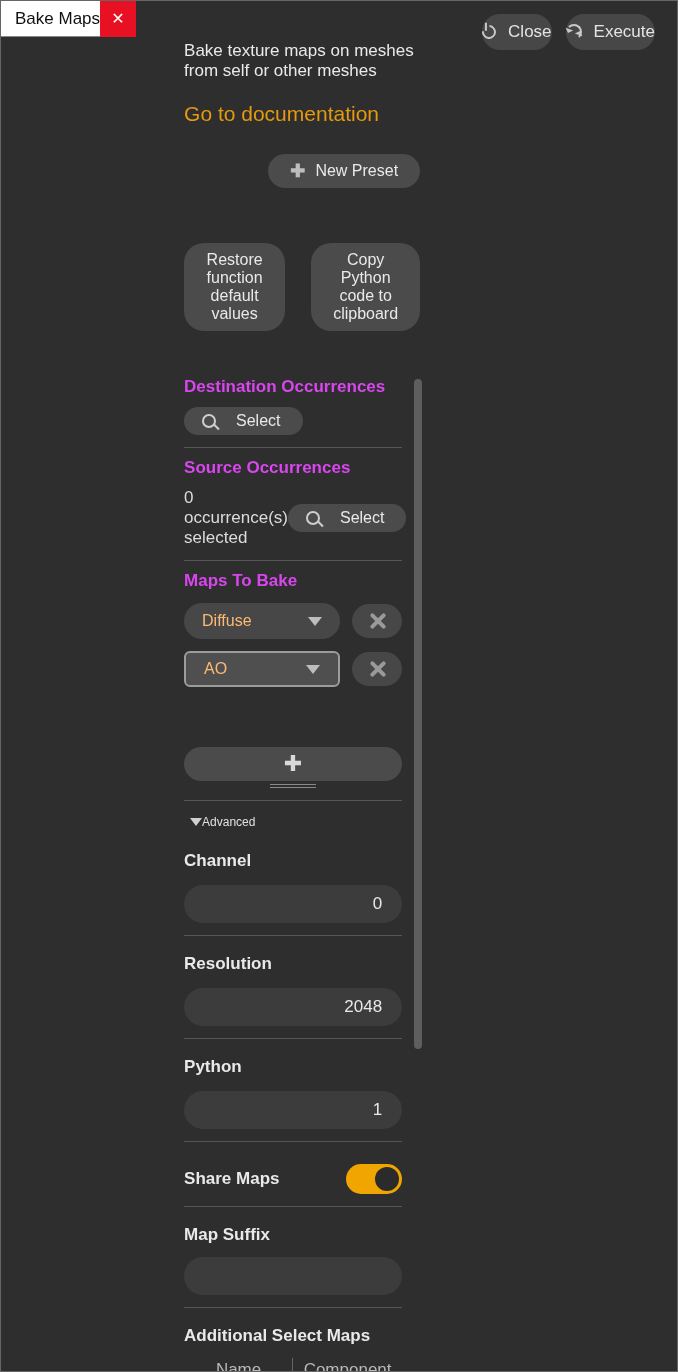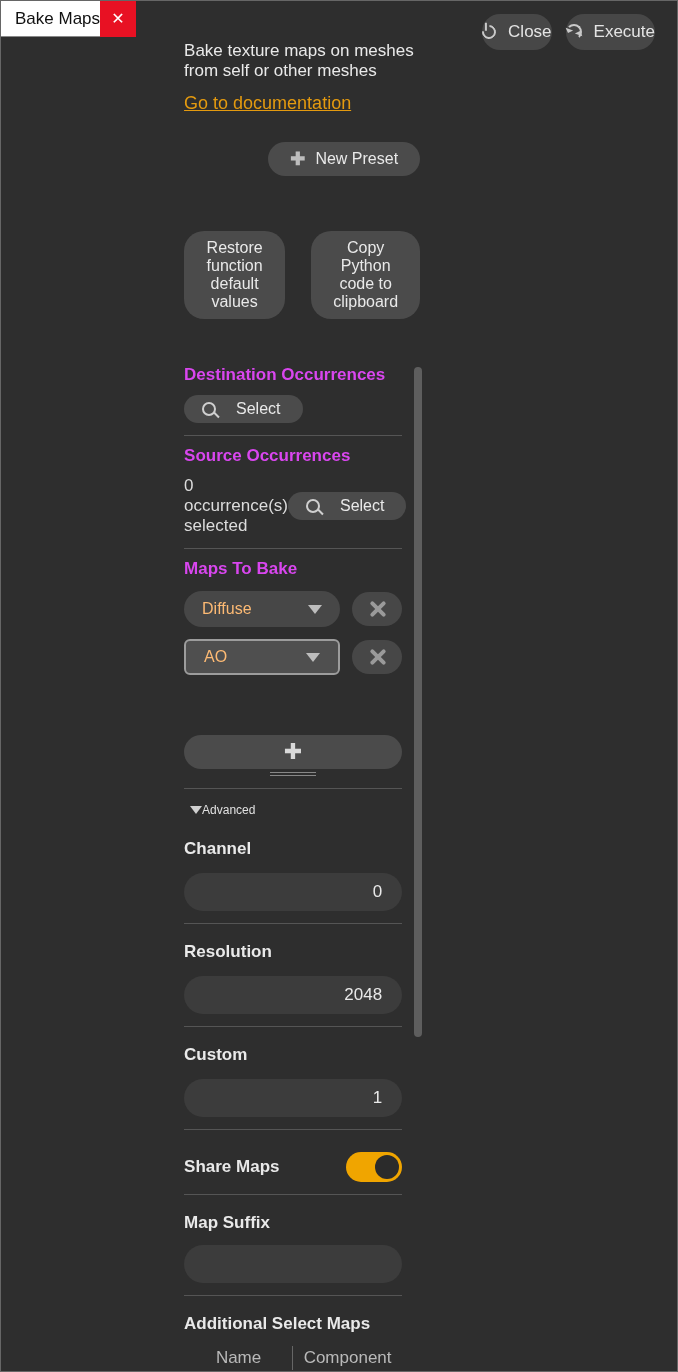--- a/index.html
+++ b/index.html
@@ -6,21 +6,21 @@
   html, body { width: 678px; height: 1372px; font-family: -apple-system, "Segoe UI", Arial, sans-serif; background:#fff; }
   .window { width:678px; height:1372px; border:1px solid #666; background:#2e2e2e; position:relative; display:flex; flex-direction:row;}
   
   .titlebar { height:36px; background:#ffffff; display:flex; align-items:center; justify-content:space-between; border-bottom:1px solid #888;}
   .titlebar .title { color:#111; font-size:17px; padding-left:14px; }
   .titlebar .close { width:36px; height:36px; background:#e81123; display:flex; align-items:center; justify-content:center; color:#fff; font-size:16px; cursor:pointer;}
   
   .body { flex:1; padding:40px 0 0 0; position:relative; overflow:hidden;}
   .inner { padding:0 40px 0 48px; height:100%;}
   .desc { color:#e9e9e9; font-size:17px; }
-  .doclink { color:#e49a0f; text-decoration:underline; font-size:18px; display:inline-block; margin-top:12px; cursor:pointer;}
+  .doclink { color:#e49a0f; font-size:21px; display:inline-block; margin-top:21px; cursor:pointer;}
   .row-right { display:flex; justify-content:flex-end; margin-top:28px;}
   .pillbtn { background:#4b4b4b; color:#e9e9e9; border:none; border-radius:20px; padding:8px 22px; font-size:16px; cursor:pointer; display:inline-flex; align-items:center; gap:10px;}
   .pillbtn .plus { font-size:18px; font-weight:bold; color:#bdbdbd; line-height:1;}
   .btnrow { display:flex; gap:26px; margin-top:55px; justify-content:center;}
   
   .scroll-outer { position:relative; margin-top:40px; height:calc(100% - 250px);}
   .scroll-inner { position:absolute; inset:0; overflow:hidden; padding-right:18px;}
   .scrollbar { position:absolute; right:-2px; top:8px; width:8px; height:62%; background:#5e5e5e; border-radius:4px;}
   .section-title { color:#d946ef; font-weight:600; font-size:17px; margin-top:6px;}
   .hr { border:none; border-top:1px solid #555; margin:12px 0 10px 0;}
@@ -153,21 +153,21 @@
           </div>
 
           <div class="field-label">Channel</div>
           <input class="numinput" value="0" style="">
           <hr class="hr">
 
           <div class="field-label">Resolution</div>
           <input class="numinput" value="2048" style="">
           <hr class="hr">
 
-          <div class="field-label">Custom</div>
+          <div class="field-label">Python</div>
           <input class="numinput" value="1" style="">
           <hr class="hr">
 
           <div class="togglerow">
             <div class="field-label" style="margin-top:0">Share Maps</div>
             <div class="toggle">
               <div class="knob"></div>
             </div>
           </div>
           <hr class="hr">

